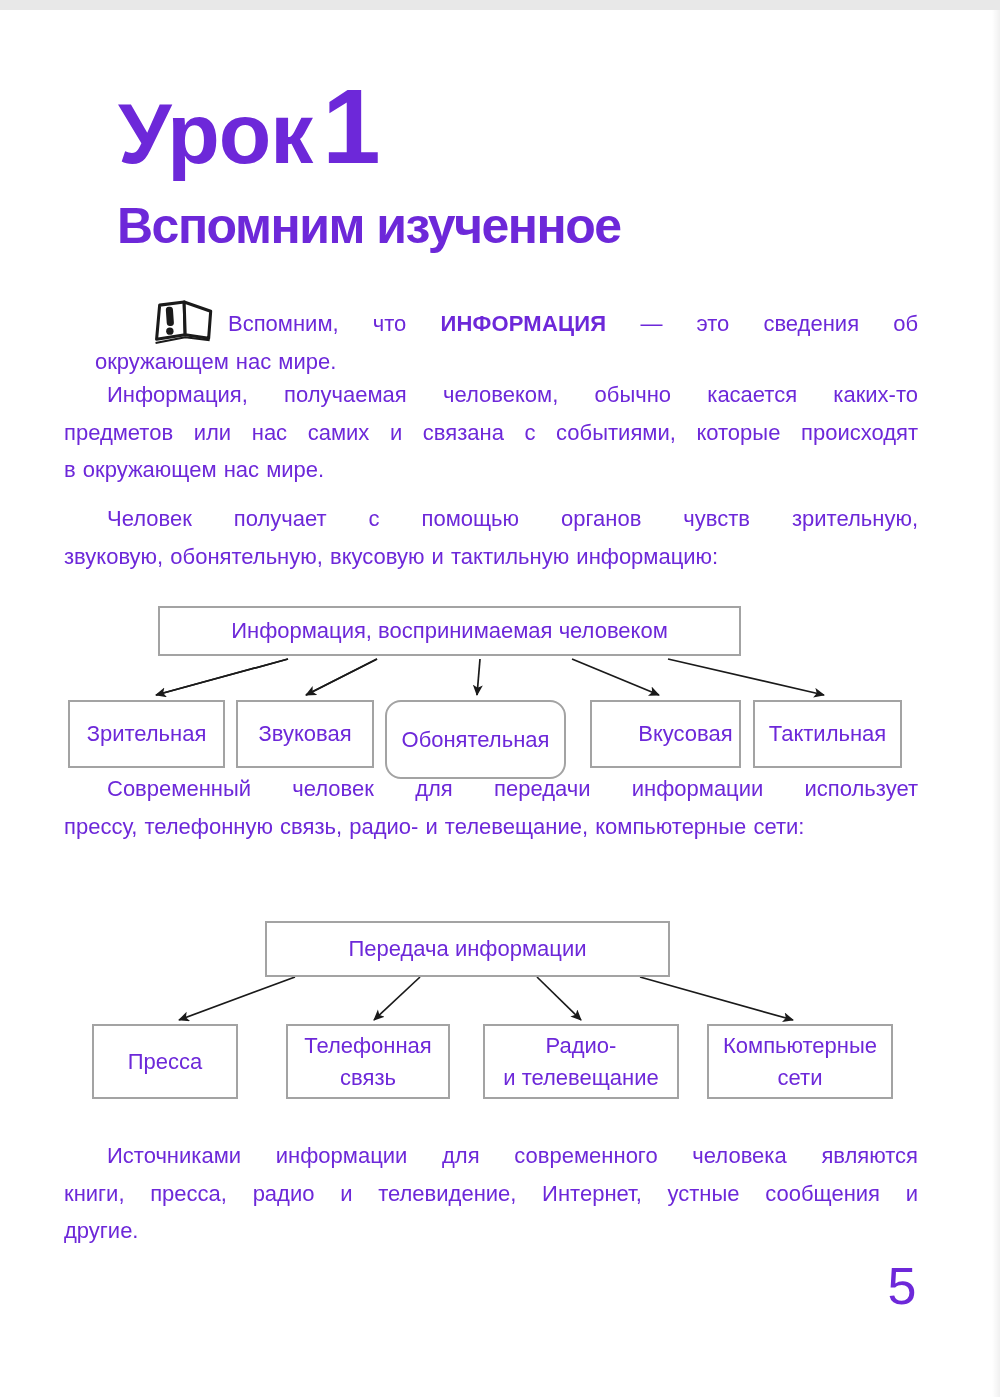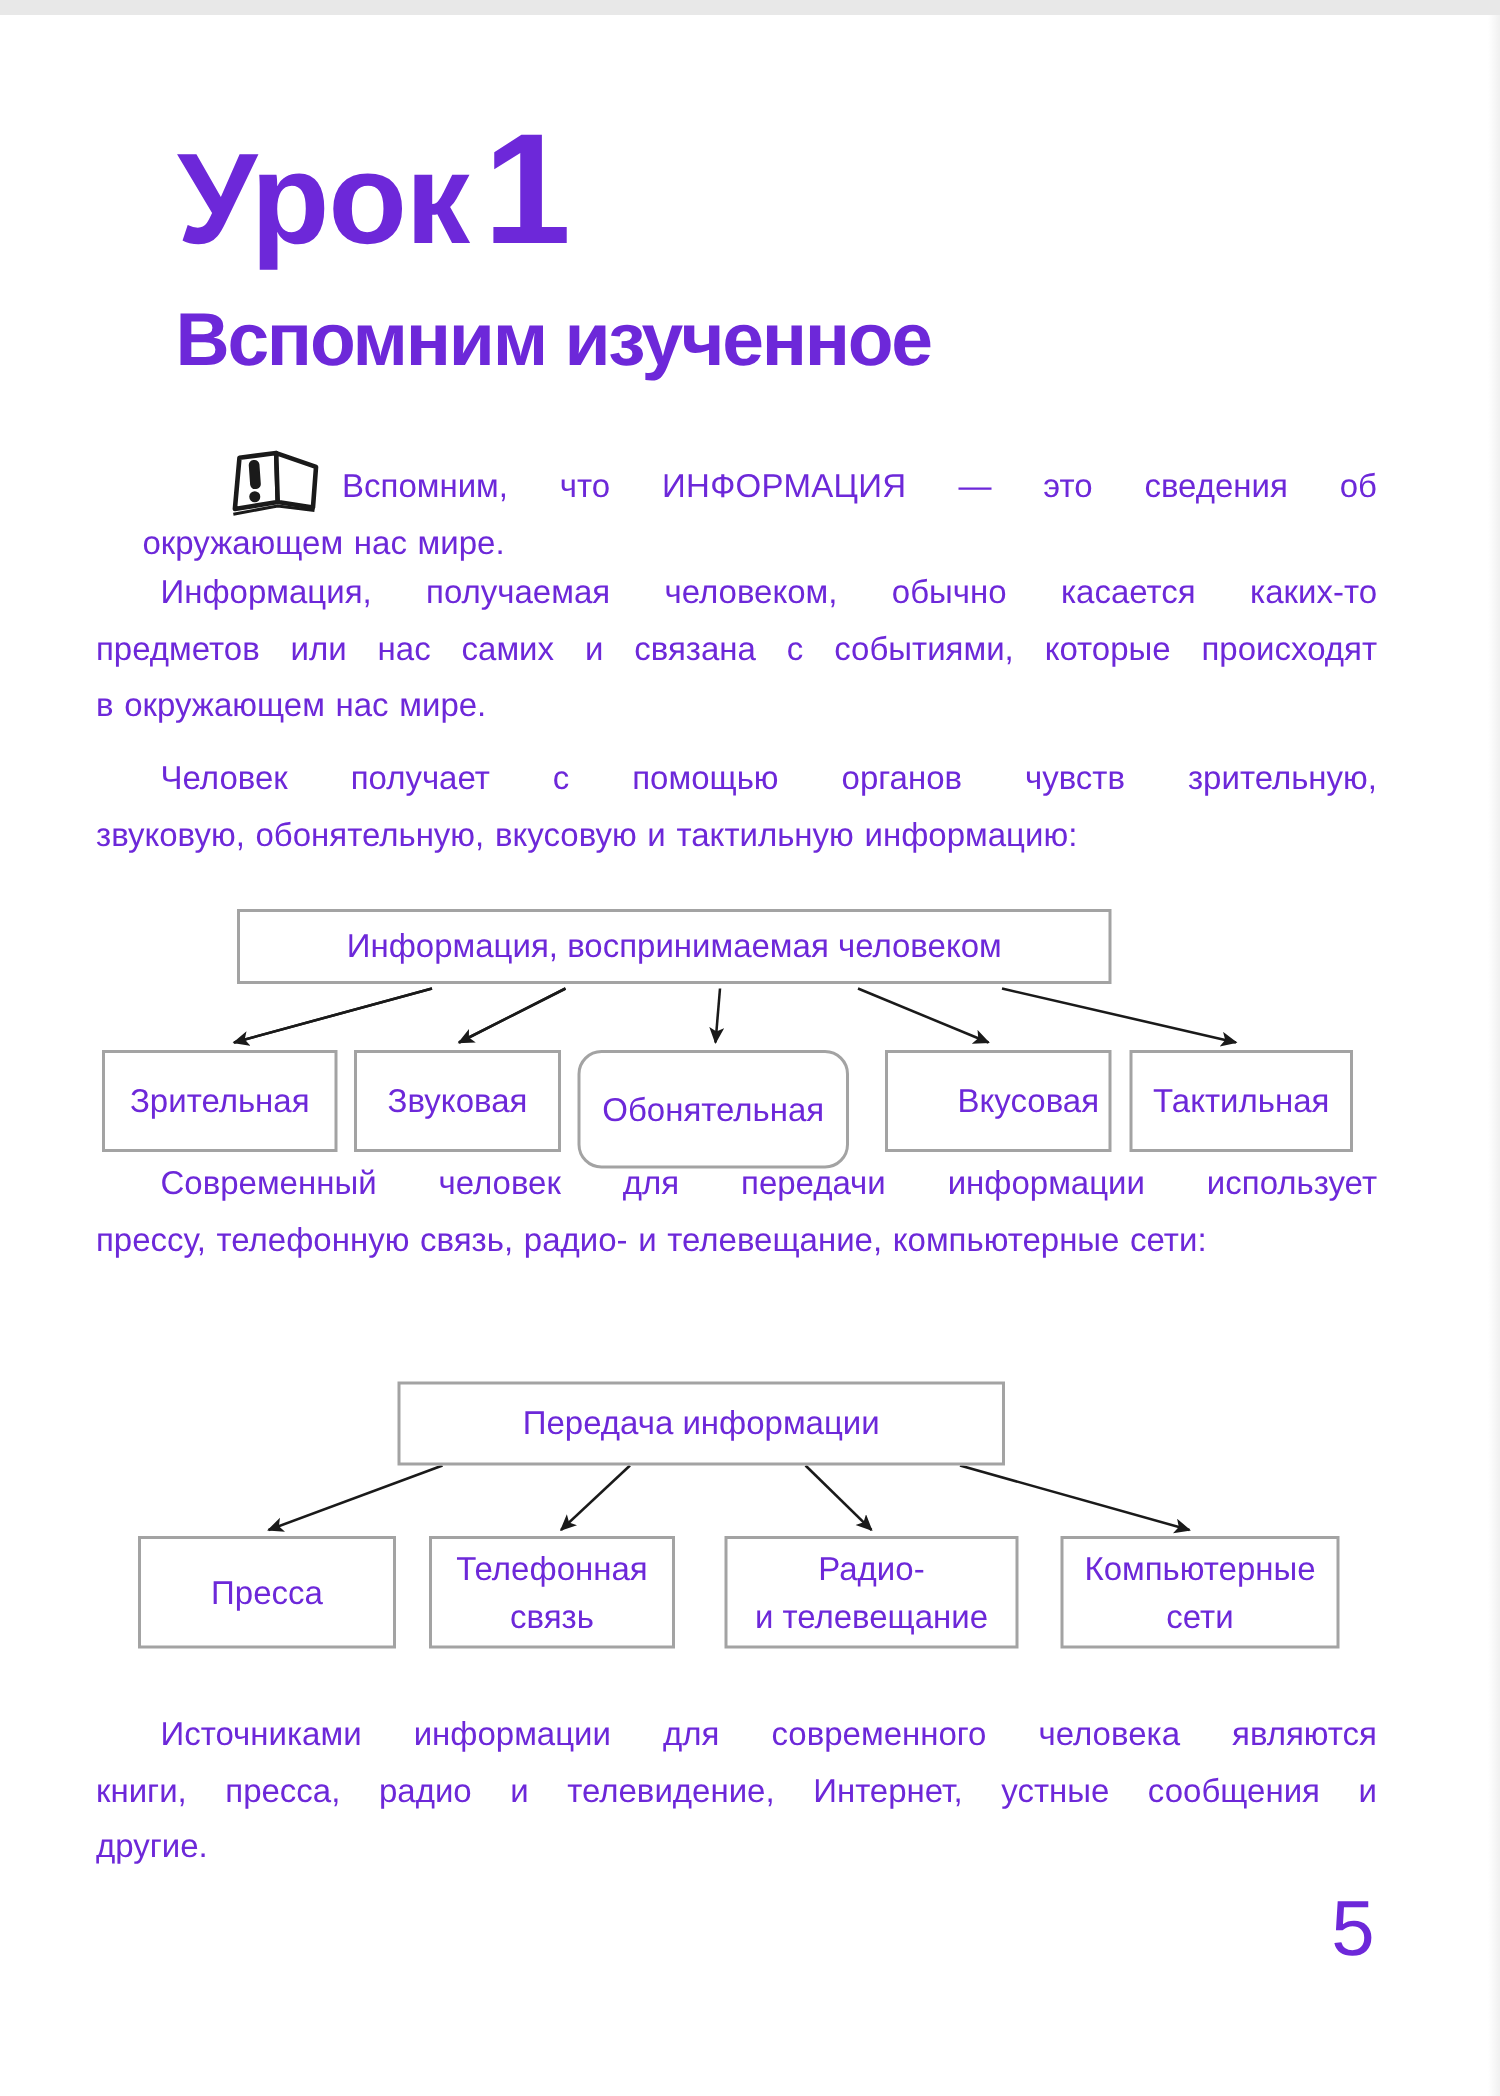--- a/index.html
+++ b/index.html
@@ -38,21 +38,21 @@
   }
   .pline { text-align:justify; text-align-last:justify; }
   .pline.first { text-indent:43px; }
   .pline.last  { text-align-last:left; }
 
   
   .note { position:absolute; left:95px; top:295px; width:823px;
           font-size:22px; line-height:37.5px; word-spacing:1px; }
   .note-line1 { text-align:justify; text-align-last:justify; text-indent:133px; }
   .note-line2 { text-align:left; }
-  .note .term { font-weight:normal; letter-spacing:0.2px; }
+  .note .term { font-weight:bold; letter-spacing:0.2px; }
   .note-icon { position:absolute; left:46px; top:-6px; width:72px; height:49px; }
   .note-icon svg { display:block; width:100%; height:100%; }
 
   
   .dbox {
     position:absolute; box-sizing:border-box;
     border:2px solid #a3a3a3; background:#fff;
     display:flex; align-items:center; justify-content:center;
     font-size:22px; text-align:center; line-height:1.45;
     white-space:pre-line; z-index:2; padding:2px 4px;
@@ -135,21 +135,21 @@
   </svg>
 
   <div class="dbox" style="left:158px; top:596px; width:583px; height:50px;">Информация, воспринимаемая человеком</div>
   <div class="dbox" style="left:68px;  top:690px; width:157px; height:68px;">Зрительная</div>
   <div class="dbox" style="left:236px; top:690px; width:138px; height:68px;">Звуковая</div>
   <div class="dbox" style="left:385px; top:690px; width:181px; height:79px;border-radius:16px;">Обонятельная</div>
   <div class="dbox" style="left:590px; top:690px; width:151px; height:68px;padding-left:44px;">Вкусовая</div>
   <div class="dbox" style="left:753px; top:690px; width:149px; height:68px;">Тактильная</div>
 
   <div class="dbox" style="left:265px; top:911px; width:405px; height:56px;">Передача информации</div>
-  <div class="dbox" style="left:92px;  top:1014px; width:172px; height:75px;">Пресса</div>
+  <div class="dbox" style="left:92px;  top:1014px; width:146px; height:75px;">Пресса</div>
   <div class="dbox" style="left:286px; top:1014px; width:164px; height:75px;">Телефонная
 связь</div>
   <div class="dbox" style="left:483px; top:1014px; width:196px; height:75px;">Радио-
 и телевещание</div>
   <div class="dbox" style="left:707px; top:1014px; width:186px; height:75px;">Компьютерные
 сети</div>
 
   <div class="page-number">5</div>
 
 </div>

